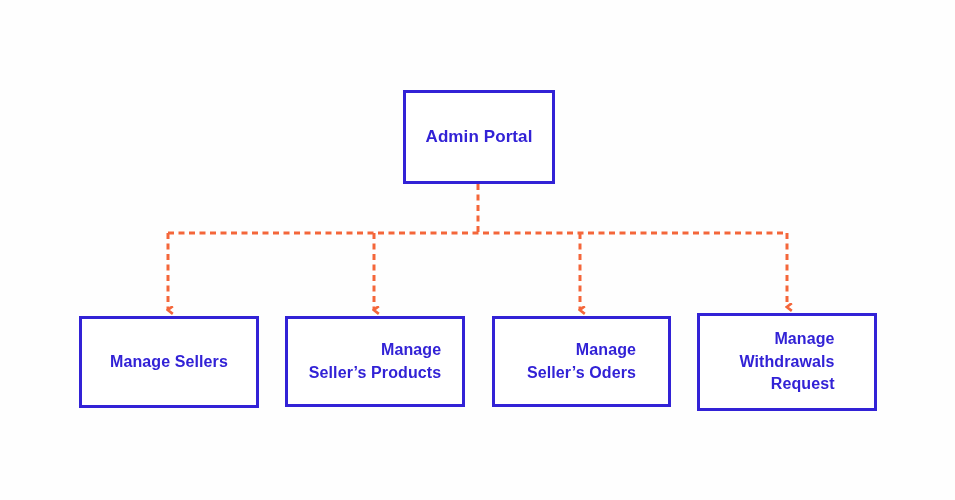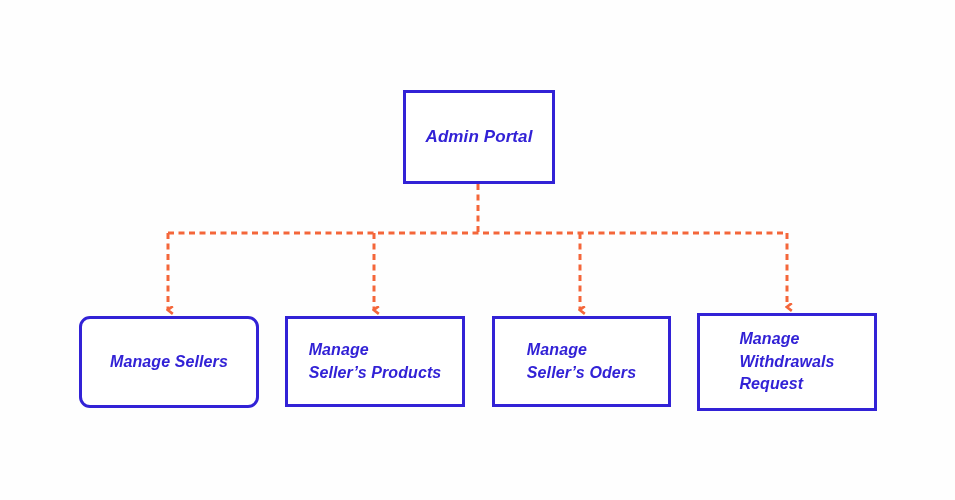--- a/index.html
+++ b/index.html
@@ -30,22 +30,21 @@
     pointer-events: none;
   }
   .node-box {
     position: absolute;
     box-sizing: border-box;
     border: 3px solid #3222d6;
     background: #ffffff;
     display: flex;
     align-items: center;
     justify-content: center;
-    text-align: left;
-    font-style: italic;
+    text-align: right;
   }
   .node-label {
     color: #3222d6;
     font-weight: bold;
     font-family: "Liberation Sans", sans-serif;
     line-height: 1.42;
     letter-spacing: 0.1px;
     white-space: pre-line;
   }
   #node-root {
@@ -55,21 +54,20 @@
     height: 94px;
   }
   #node-root .node-label {
     font-size: 17px;
   }
   #node-child-0 {
     left: 79px;
     top: 316px;
     width: 180px;
     height: 92px;
-    border-radius: 11px;
   }
   #node-child-1 {
     left: 285px;
     top: 316px;
     width: 180px;
     height: 91px;
   }
   #node-child-2 {
     left: 492px;
     top: 316px;

